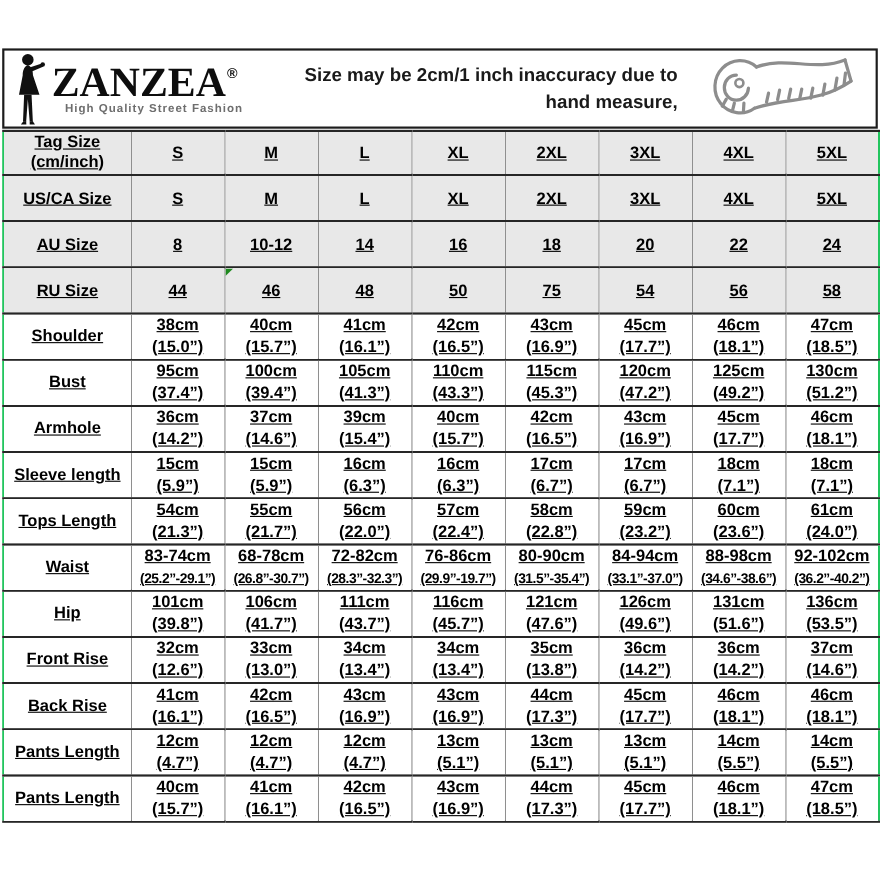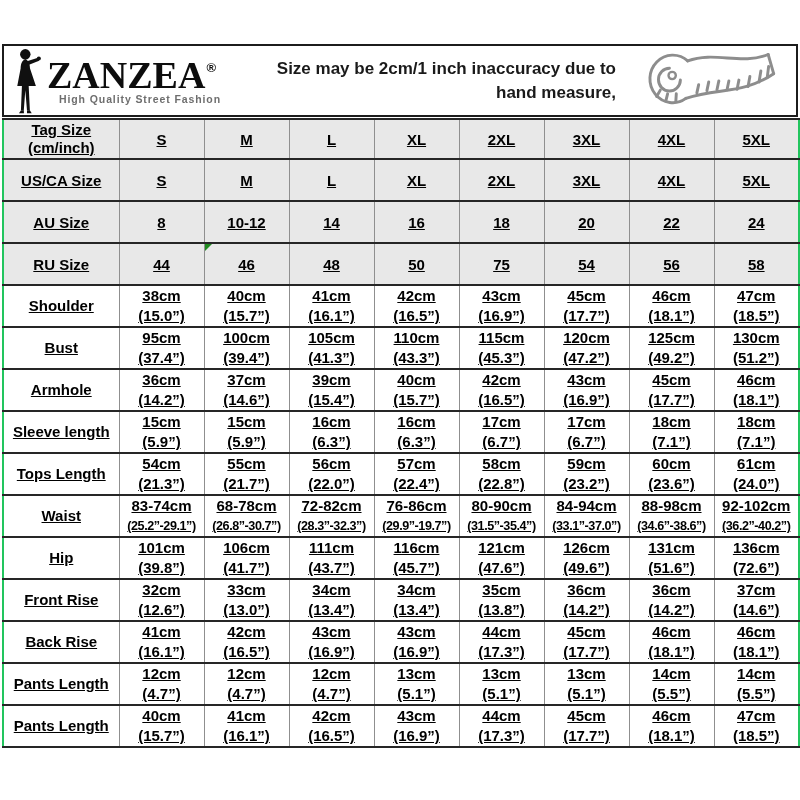--- a/index.html
+++ b/index.html
@@ -488,21 +488,21 @@
         <td>
           <div>126cm</div>
           <div>(49.6”)</div>
         </td>
         <td>
           <div>131cm</div>
           <div>(51.6”)</div>
         </td>
         <td>
           <div>136cm</div>
-          <div>(72.6”)</div>
+          <div>(53.5”)</div>
         </td>
       </tr>
       <tr class="measure">
         <td class="lbl">
           <div>Front Rise</div>
         </td>
         <td>
           <div>32cm</div>
           <div>(12.6”)</div>
         </td>

